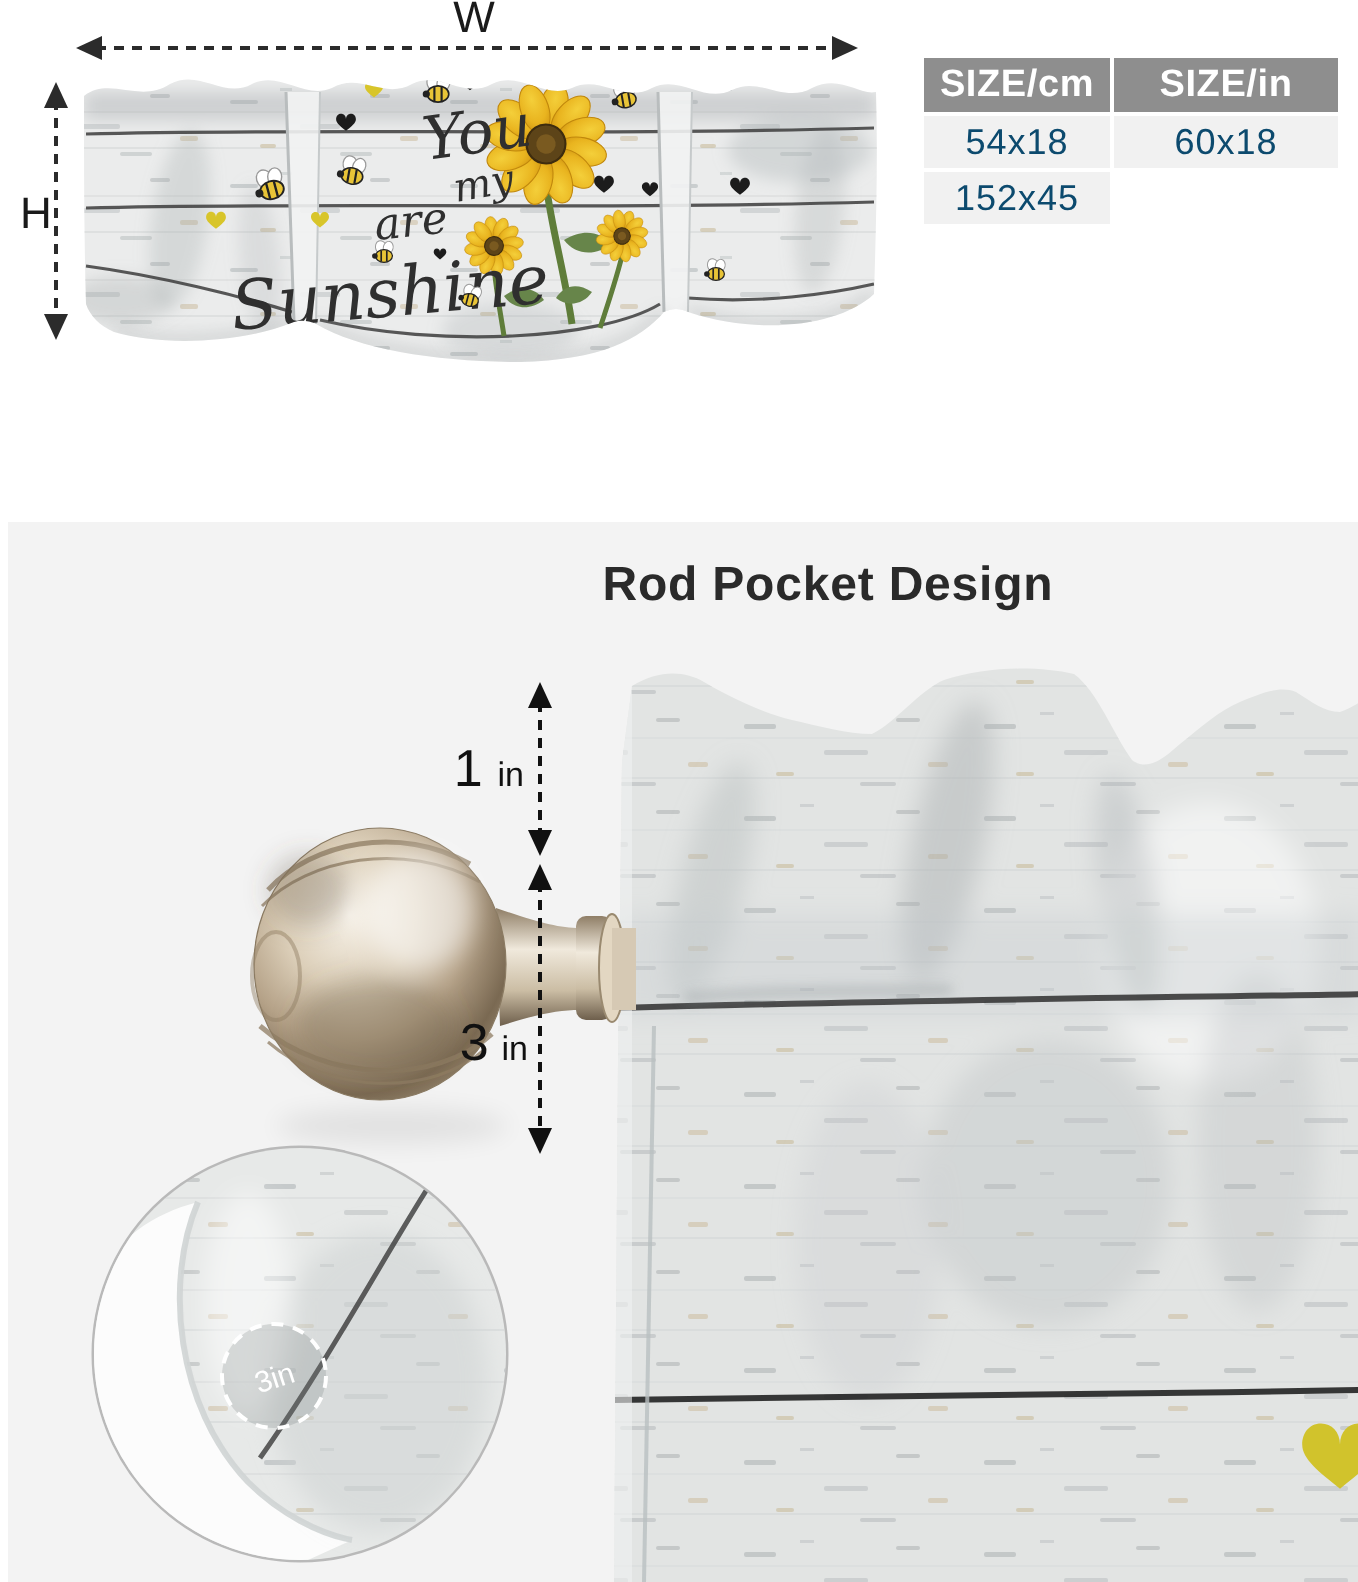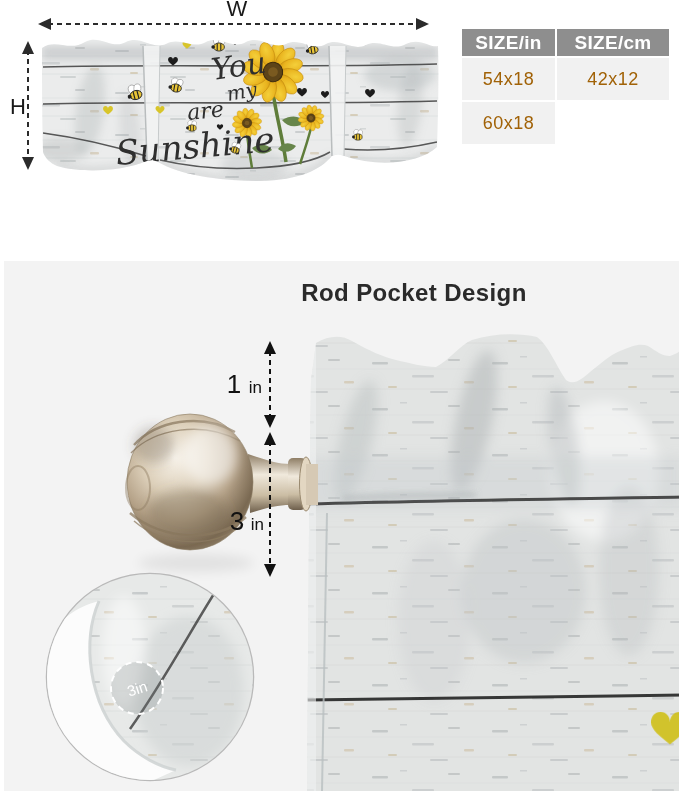--- a/index.html
+++ b/index.html
@@ -13,21 +13,21 @@
   .size-table{
     position:absolute;left:462px;top:29px;width:207px;
     display:grid;grid-template-columns:93px 112px;gap:2px;
   }
   .size-table .hcell{
     background:#8e8e8e;color:#ffffff;height:27px;
     display:flex;align-items:center;justify-content:center;
     font-size:19px;font-weight:700;letter-spacing:.3px;
   }
   .size-table .cell{
-    background:#f1f1f1;color:#a16207;height:42px;
+    background:#f1f1f1;color:#0c4a6e;height:26px;
     display:flex;align-items:center;justify-content:center;
     font-size:18px;font-weight:400;letter-spacing:.5px;
   }
   
   .bottom-section{position:absolute;left:4px;top:261px;width:679px;height:530px;background:#f3f3f3;}
   .rp-title{
     position:absolute;left:141px;top:18px;width:538px;text-align:center;
     font-size:24px;font-weight:600;color:#2a2a2a;letter-spacing:.4px;
   }
   .rod-svg{position:absolute;left:0;top:0;}
@@ -191,25 +191,25 @@
           <use href="#heart" transform="translate(220,125) scale(0.35)" fill="#1c1c1c"></use>
           <use href="#heart" transform="translate(187,42) scale(0.5)" fill="#d8c52a"></use>
           <use href="#heart" transform="translate(160,107) scale(0.5)" fill="#d8c52a"></use>
           <use href="#heart" transform="translate(108,107) scale(0.55)" fill="#d8c52a"></use>
         </g>
       </g>
     </g>
   </svg>
 
   <div class="size-table">
+    <div class="hcell">SIZE/cm</div>
     <div class="hcell">SIZE/in</div>
-    <div class="hcell">SIZE/cm</div>
     <div class="cell">54x18</div>
-    <div class="cell">42x12</div>
     <div class="cell">60x18</div>
+    <div class="cell">152x45</div>
   </div>
 </div>
 
 <div class="bottom-section">
   <div class="rp-title">Rod Pocket Design</div>
 
   <svg class="rod-svg" width="679" height="530" viewBox="0 0 679 530">
     <defs>
       <path id="fabShape" d="M303,530 L305,270 L307,120 L312,82
         C325,74 338,74 348,80 C365,90 380,96 392,99 C405,102 420,106 432,106

